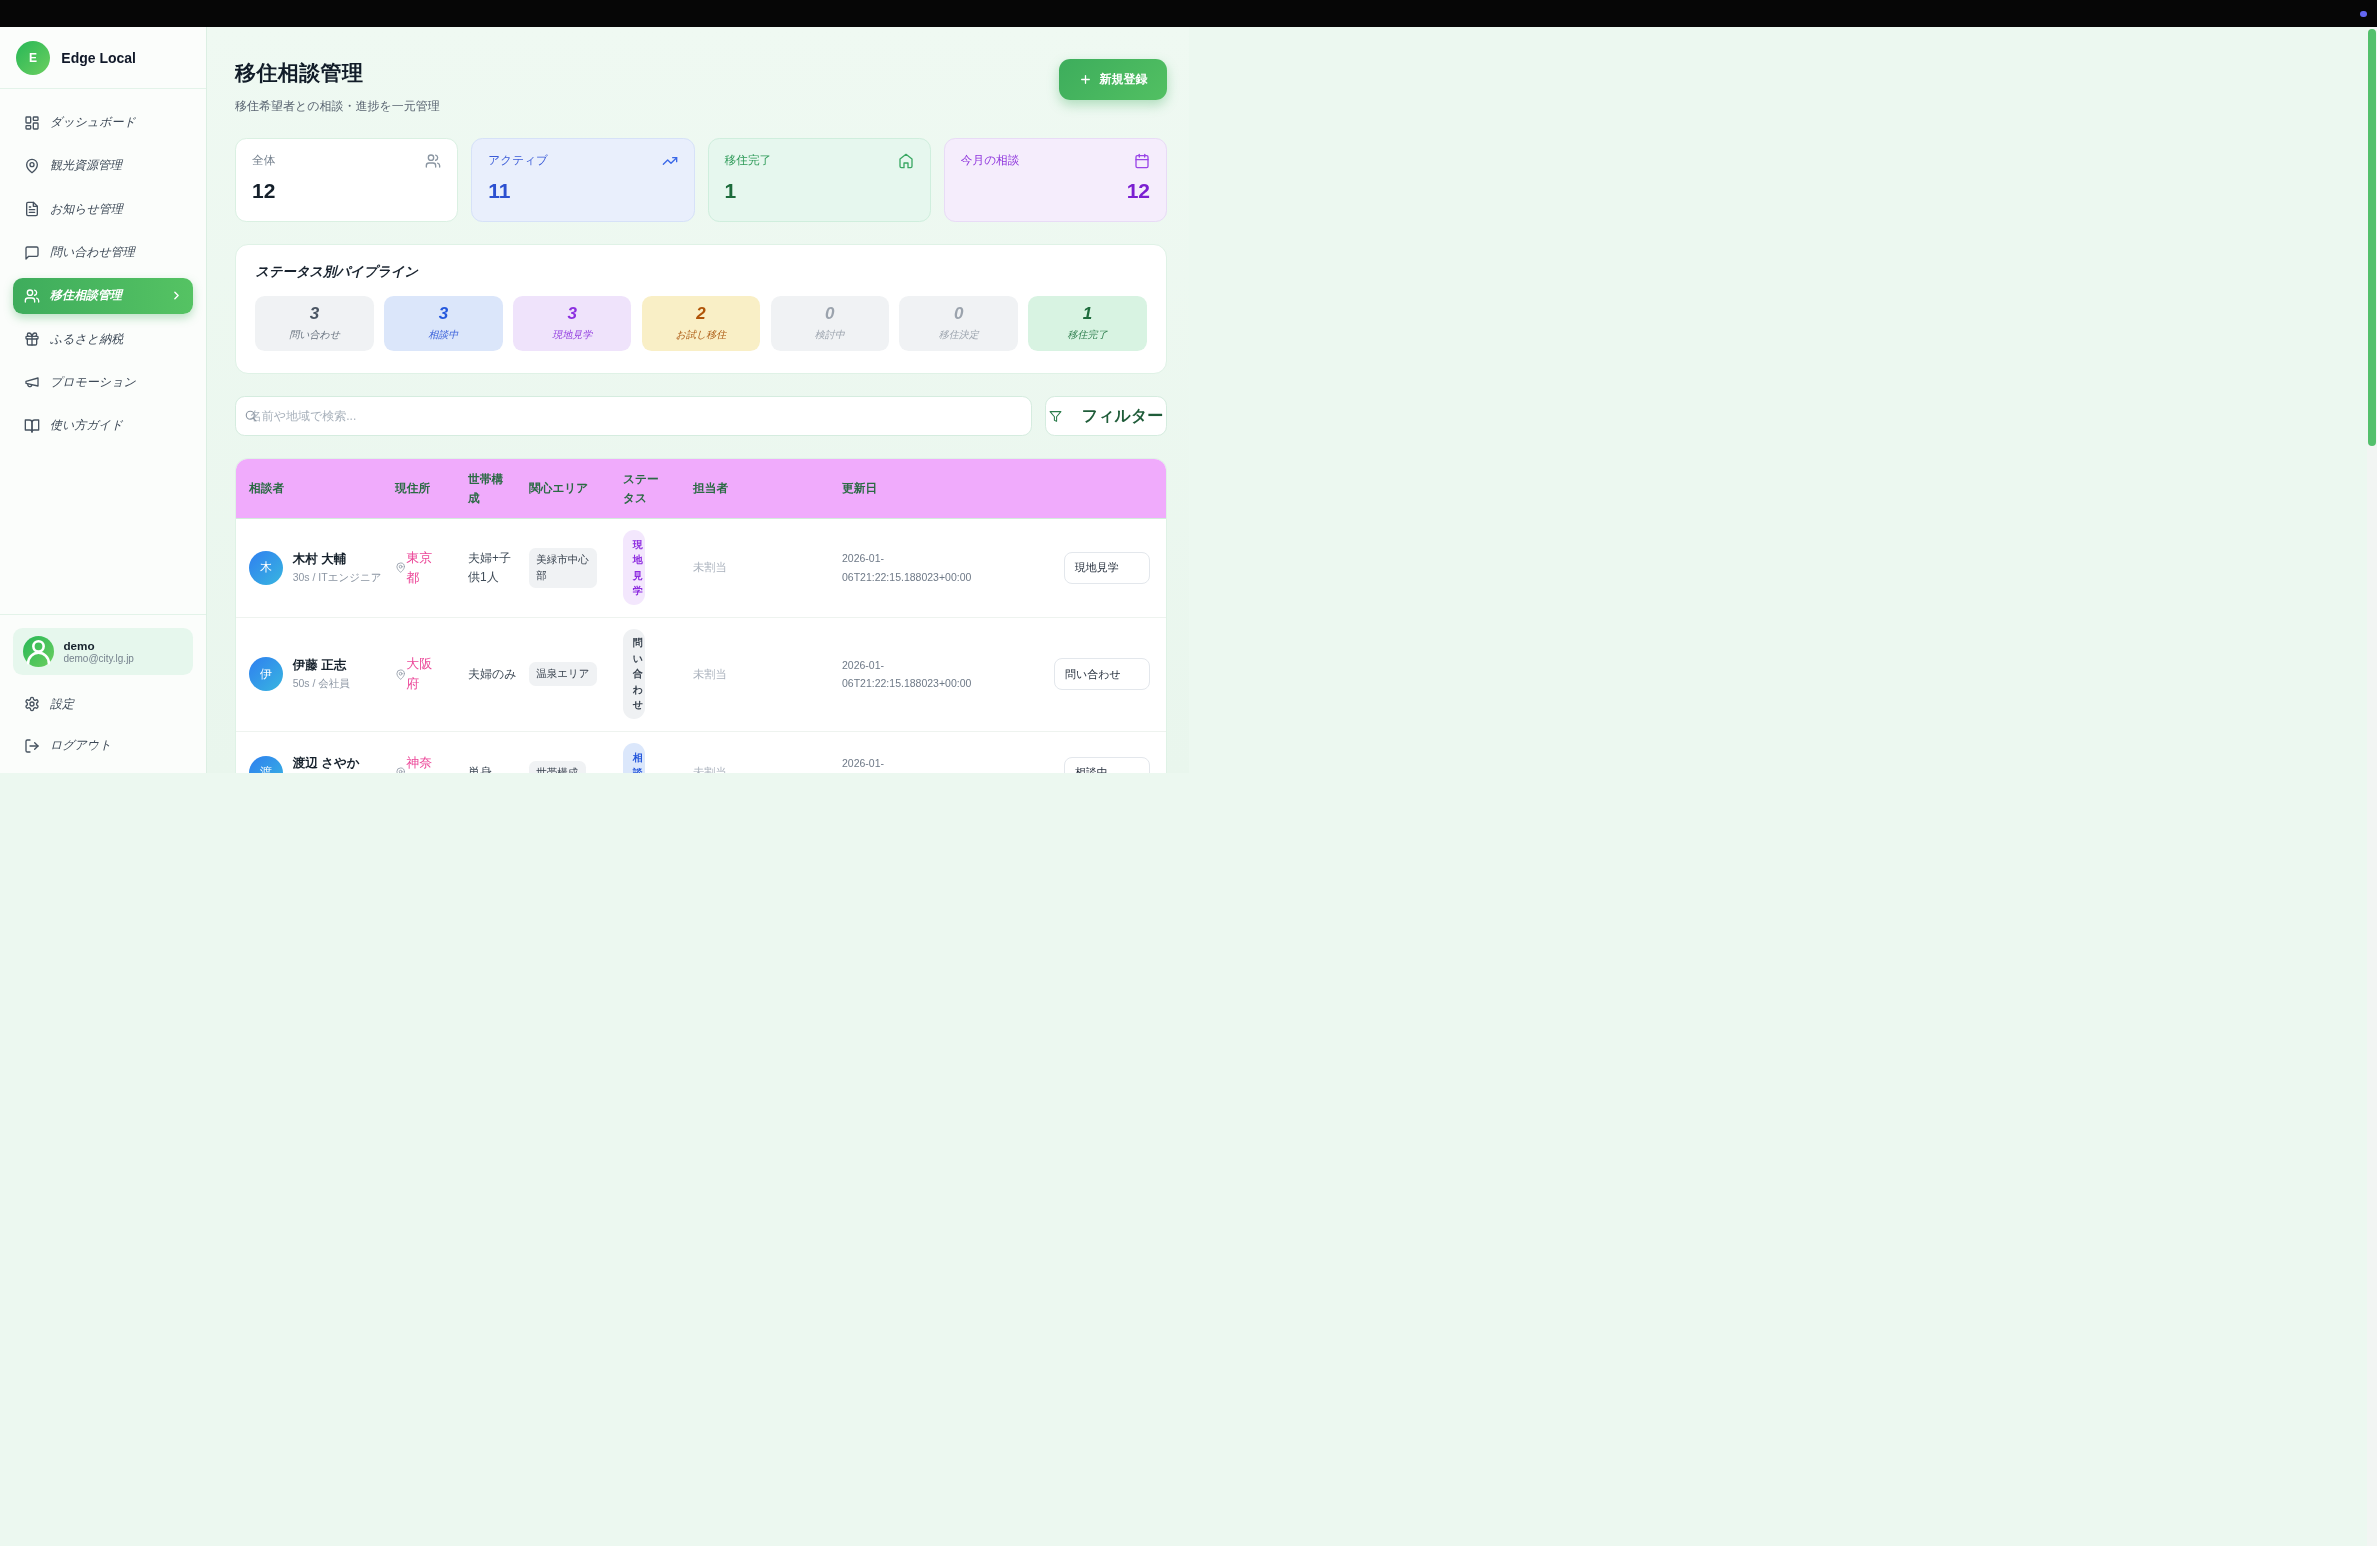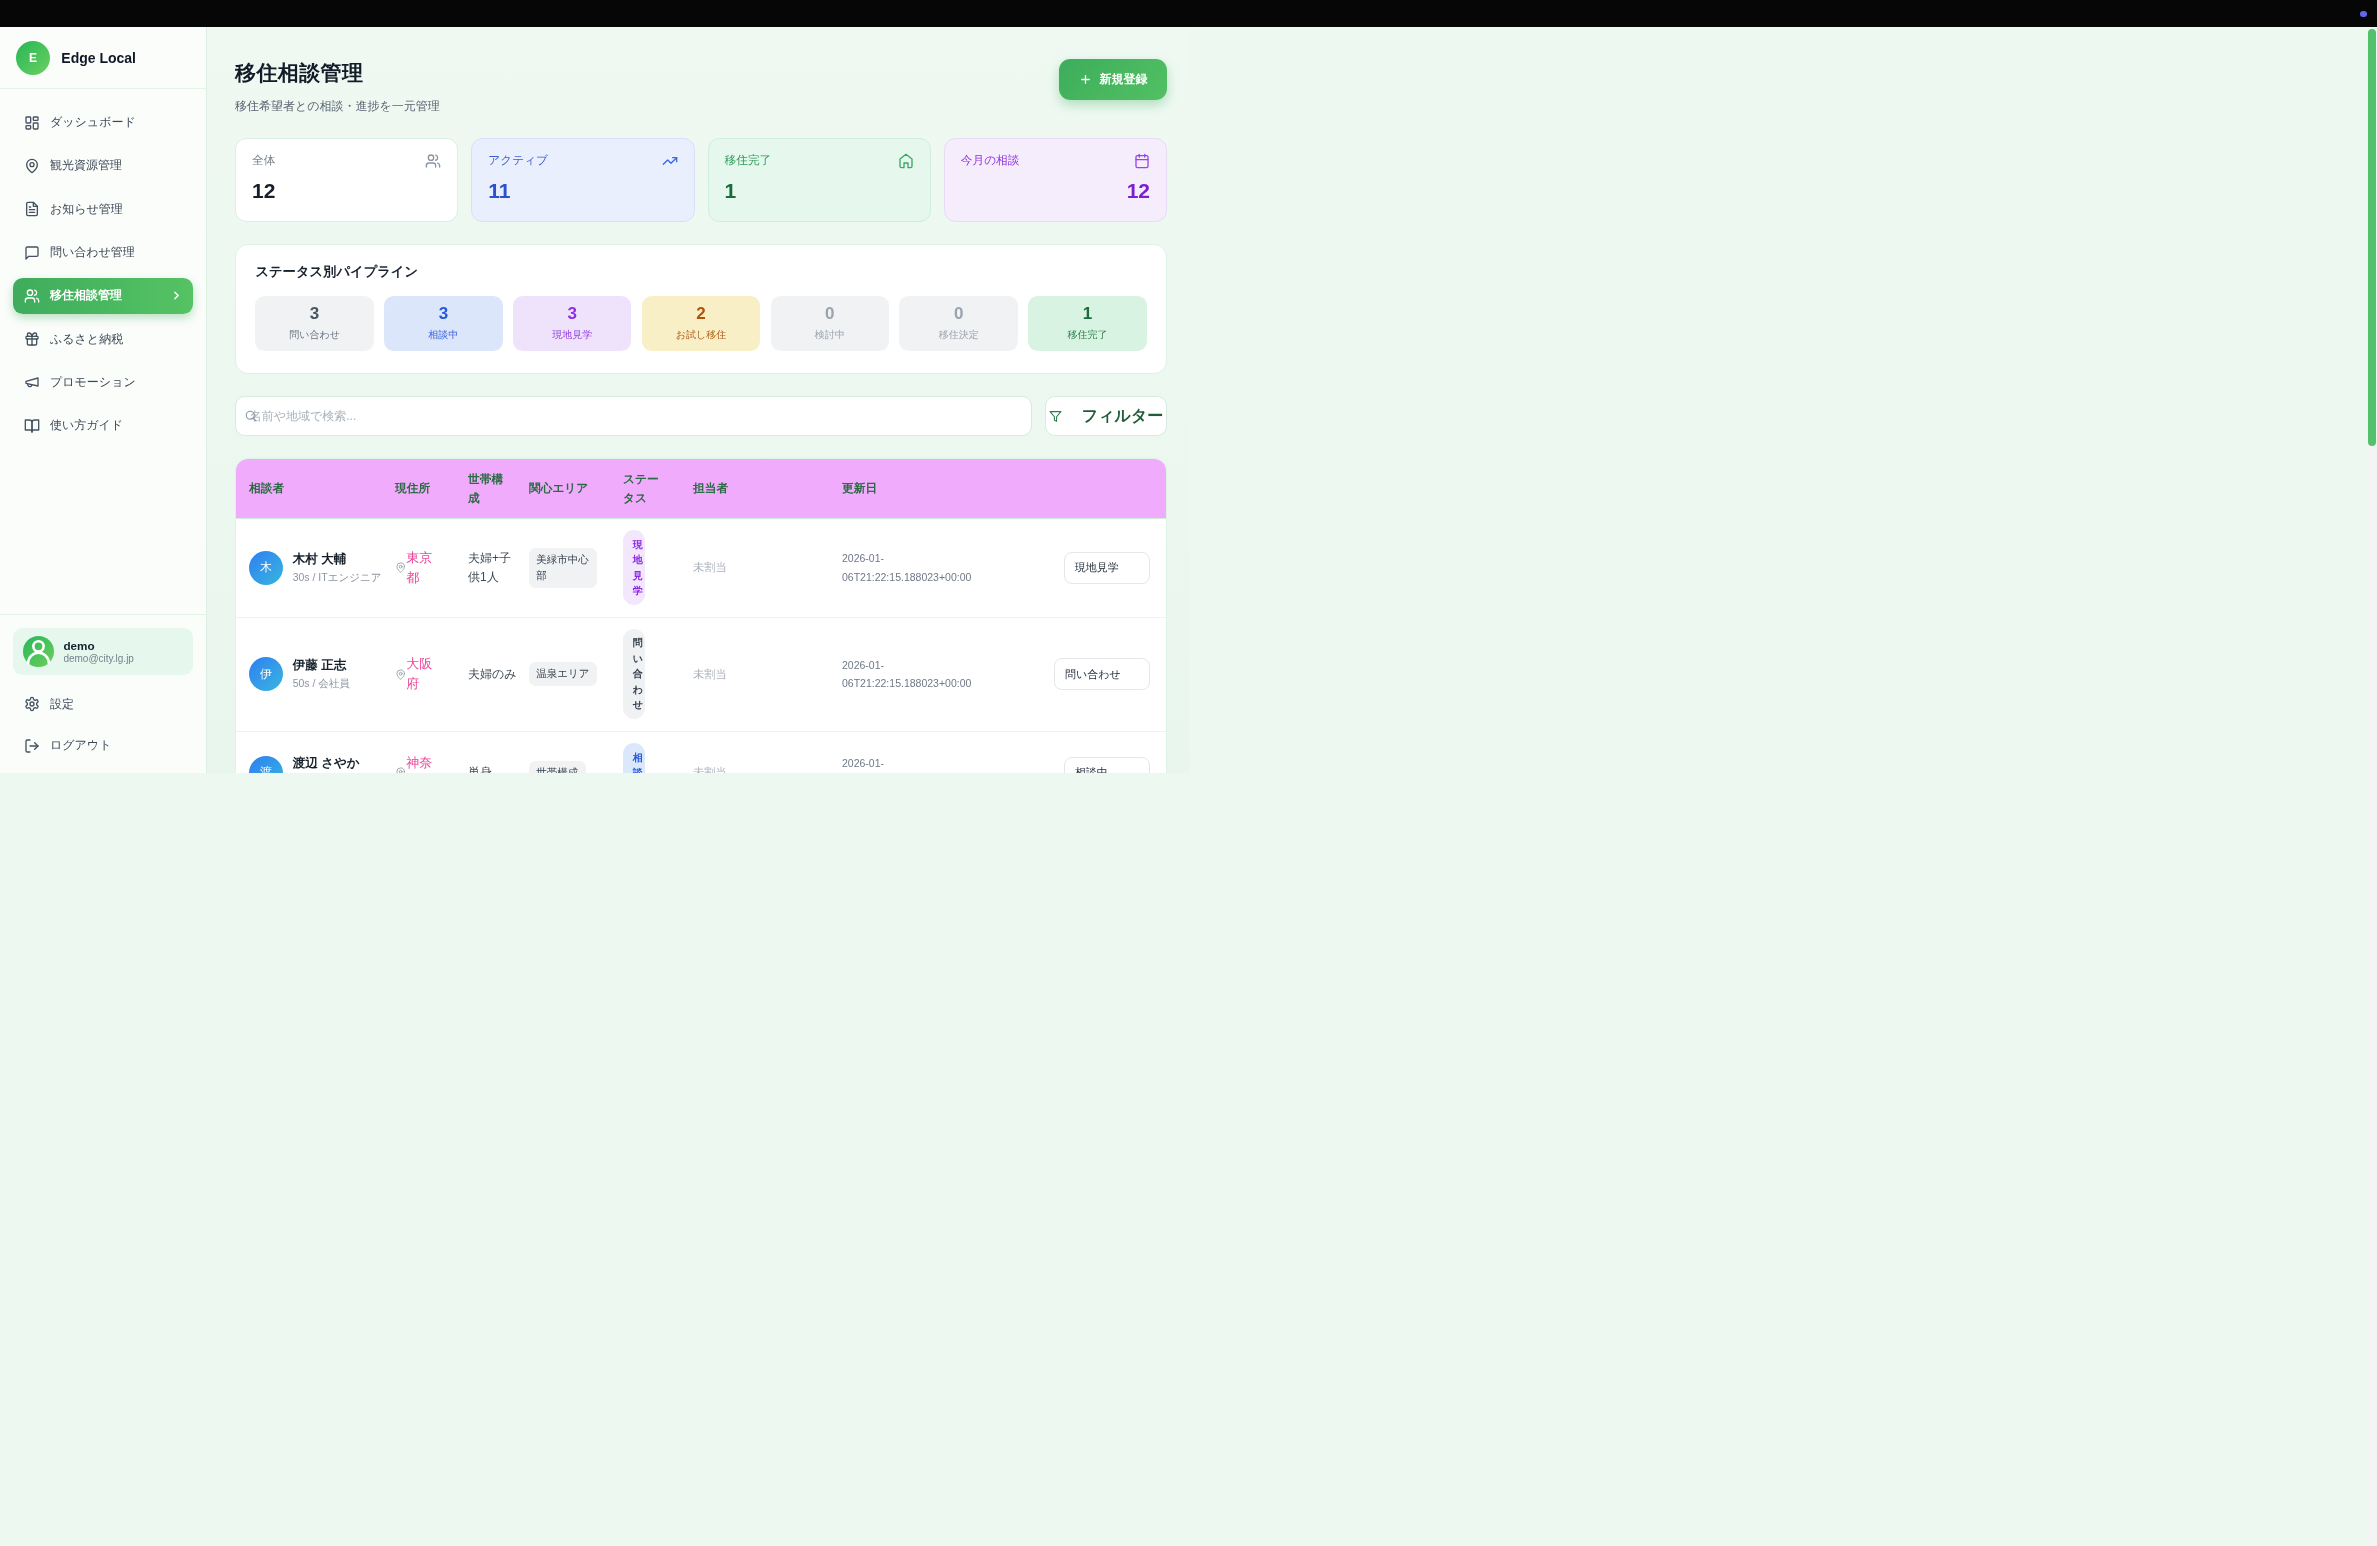--- a/index.html
+++ b/index.html
@@ -20,21 +20,21 @@
   
   .sidebar { width:207px; flex-shrink:0; background:#fbfdfb; border-right:0.8px solid #dcefe3;
              display:flex; flex-direction:column; }
   .logo-row { display:flex; align-items:center; gap:11.3px; padding:13.7px 16px 13px; border-bottom:0.8px solid #e3f3e9; }
   .logo-avatar { width:34px; height:34px; border-radius:50%; background:linear-gradient(135deg,#27b757,#6ccf5f);
                  color:#fff; font-weight:bold; font-size:12px; display:flex; align-items:center; justify-content:center; }
   .logo-name { font-size:14px; font-weight:bold; color:#101828; }
 
   .nav { padding:16px 13px 8px; display:flex; flex-direction:column; gap:7.3px; }
   .nav-item { height:36px; display:flex; align-items:center; gap:10.5px; padding:0 10.5px;
-              border-radius:9.7px; color:#3c4856; font-size:12px; cursor:pointer; }
+              border-radius:9.7px; color:#3c4856; font-size:12px; cursor:pointer;font-style:italic; }
   .nav-item .icon { color:#46525f; width:16px; height:16px; flex-shrink:0; }
   .nav-item.active { background:linear-gradient(90deg,#3eac5c,#55c363); color:#fff;
                      box-shadow:0 4px 9.7px rgba(62,172,92,.35); font-weight:bold; }
   .nav-item.active .icon { color:#fff; }
   .nav-item .chev { margin-left:auto; width:13px; height:13px; color:#fff; }
 
   .sidebar-footer { margin-top:auto; border-top:0.8px solid #e3f3e9; padding:13px 13px 11.3px; }
   .user-card { background:#e6f7ed; border-radius:9.7px; padding:8px 9.7px; display:flex; gap:9.7px; align-items:center; }
   .user-avatar { width:31px; height:31px; border-radius:50%; flex-shrink:0;
                  background:linear-gradient(135deg,#27b757,#6ccf5f); color:#fff;
@@ -67,21 +67,21 @@
   .stat-neutral { background:#ffffff; border-color:#daf0e2; }
   .stat-neutral .stat-label{ color:#76828f; } .stat-neutral .stat-value{ color:#15202b; } .stat-neutral .icon{ color:#8a95a1; }
   .stat-blue { background:#e9effc; border-color:#d6e1f8; }
   .stat-blue .stat-label{ color:#3a5bd7; } .stat-blue .stat-value{ color:#2c50d0; } .stat-blue .icon{ color:#3a68e8; }
   .stat-green { background:#e6f7ee; border-color:#cfeedd; }
   .stat-green .stat-label{ color:#2f9b59; } .stat-green .stat-value{ color:#1c6b3b; } .stat-green .icon{ color:#3aa863; }
   .stat-purple { background:#f5edfc; border-color:#e8dbf6;text-align:right; }
   .stat-purple .stat-label{ color:#8f35dd; } .stat-purple .stat-value{ color:#7b1fd1; } .stat-purple .icon{ color:#9a45e8; }
 
   
-  .pipeline { background:#fff; border:0.8px solid #dff2e6; border-radius:13px; padding:18px 19.4px 22.6px; margin-bottom:22px; }
+  .pipeline { background:#fff; border:0.8px solid #dff2e6; border-radius:13px; padding:18px 19.4px 22.6px; margin-bottom:22px;font-style:italic; }
   .pipeline-title { font-size:13.3px; font-weight:bold; color:#18222e; margin-bottom:14.6px; }
   .stages { display:grid; grid-template-columns:repeat(7,1fr); gap:10.5px; }
   .stage { height:55px; border-radius:9.7px; display:flex; flex-direction:column; align-items:center; justify-content:center; gap:4px; }
   .stage-count { font-size:17px; font-weight:bold; }
   .stage-label { font-size:10px; }
   .st-gray { background:#f0f2f4; } .st-gray .stage-count{ color:#4a5563; } .st-gray .stage-label{ color:#66717e; }
   .st-blue { background:#dbe6fa; } .st-blue .stage-count{ color:#2458dd; } .st-blue .stage-label{ color:#3d63da; }
   .st-purple { background:#efe3fb; } .st-purple .stage-count{ color:#8c2fe0; } .st-purple .stage-label{ color:#9440e0; }
   .st-yellow { background:#f9efc6; } .st-yellow .stage-count{ color:#b05408; } .st-yellow .stage-label{ color:#ad5b13; }
   .st-muted { background:#f0f2f4; } .st-muted .stage-count{ color:#9ba3ad; } .st-muted .stage-label{ color:#9ba3ad; }

